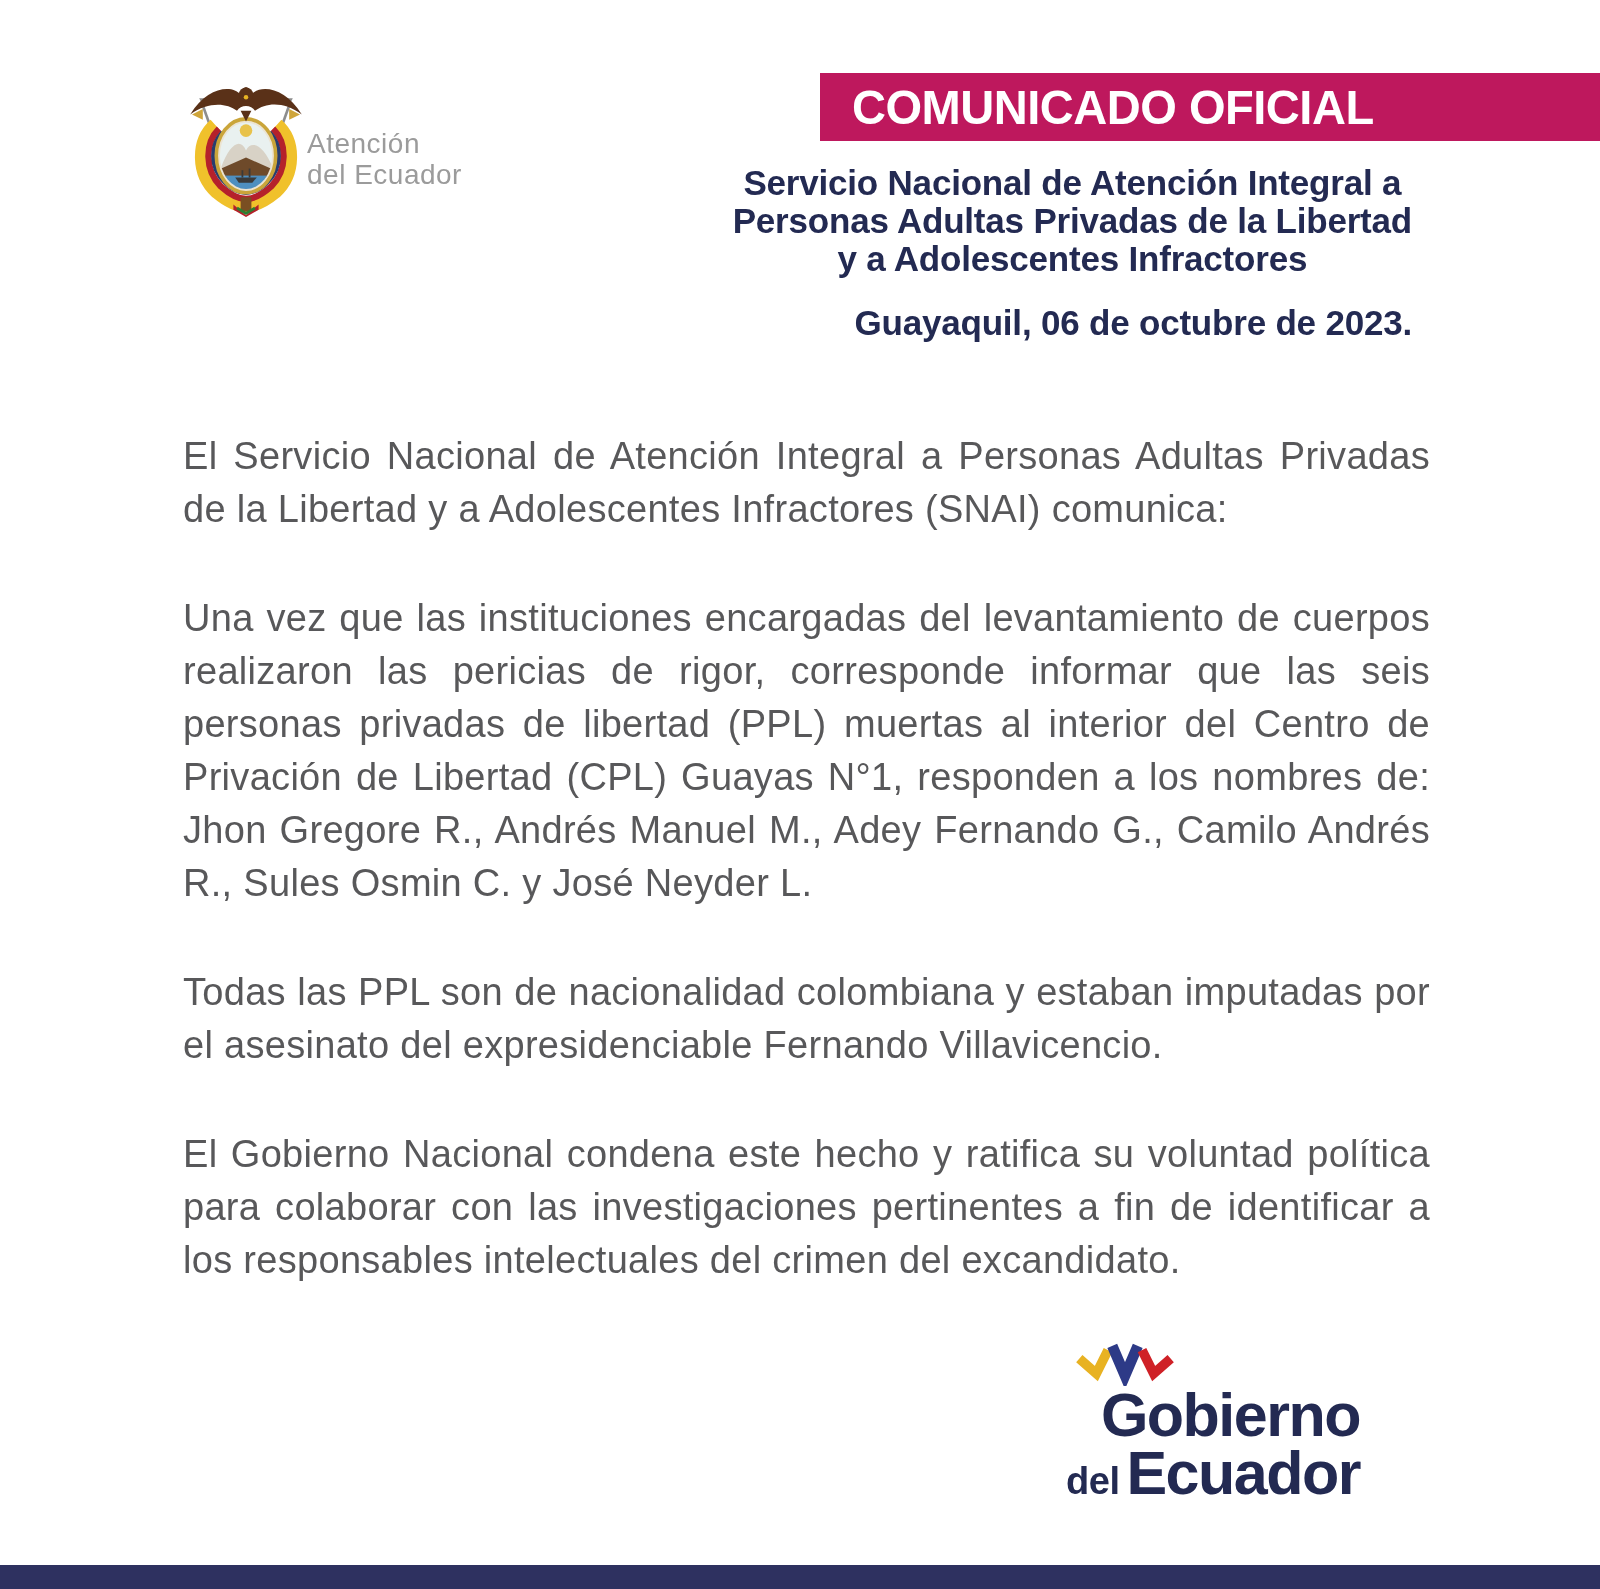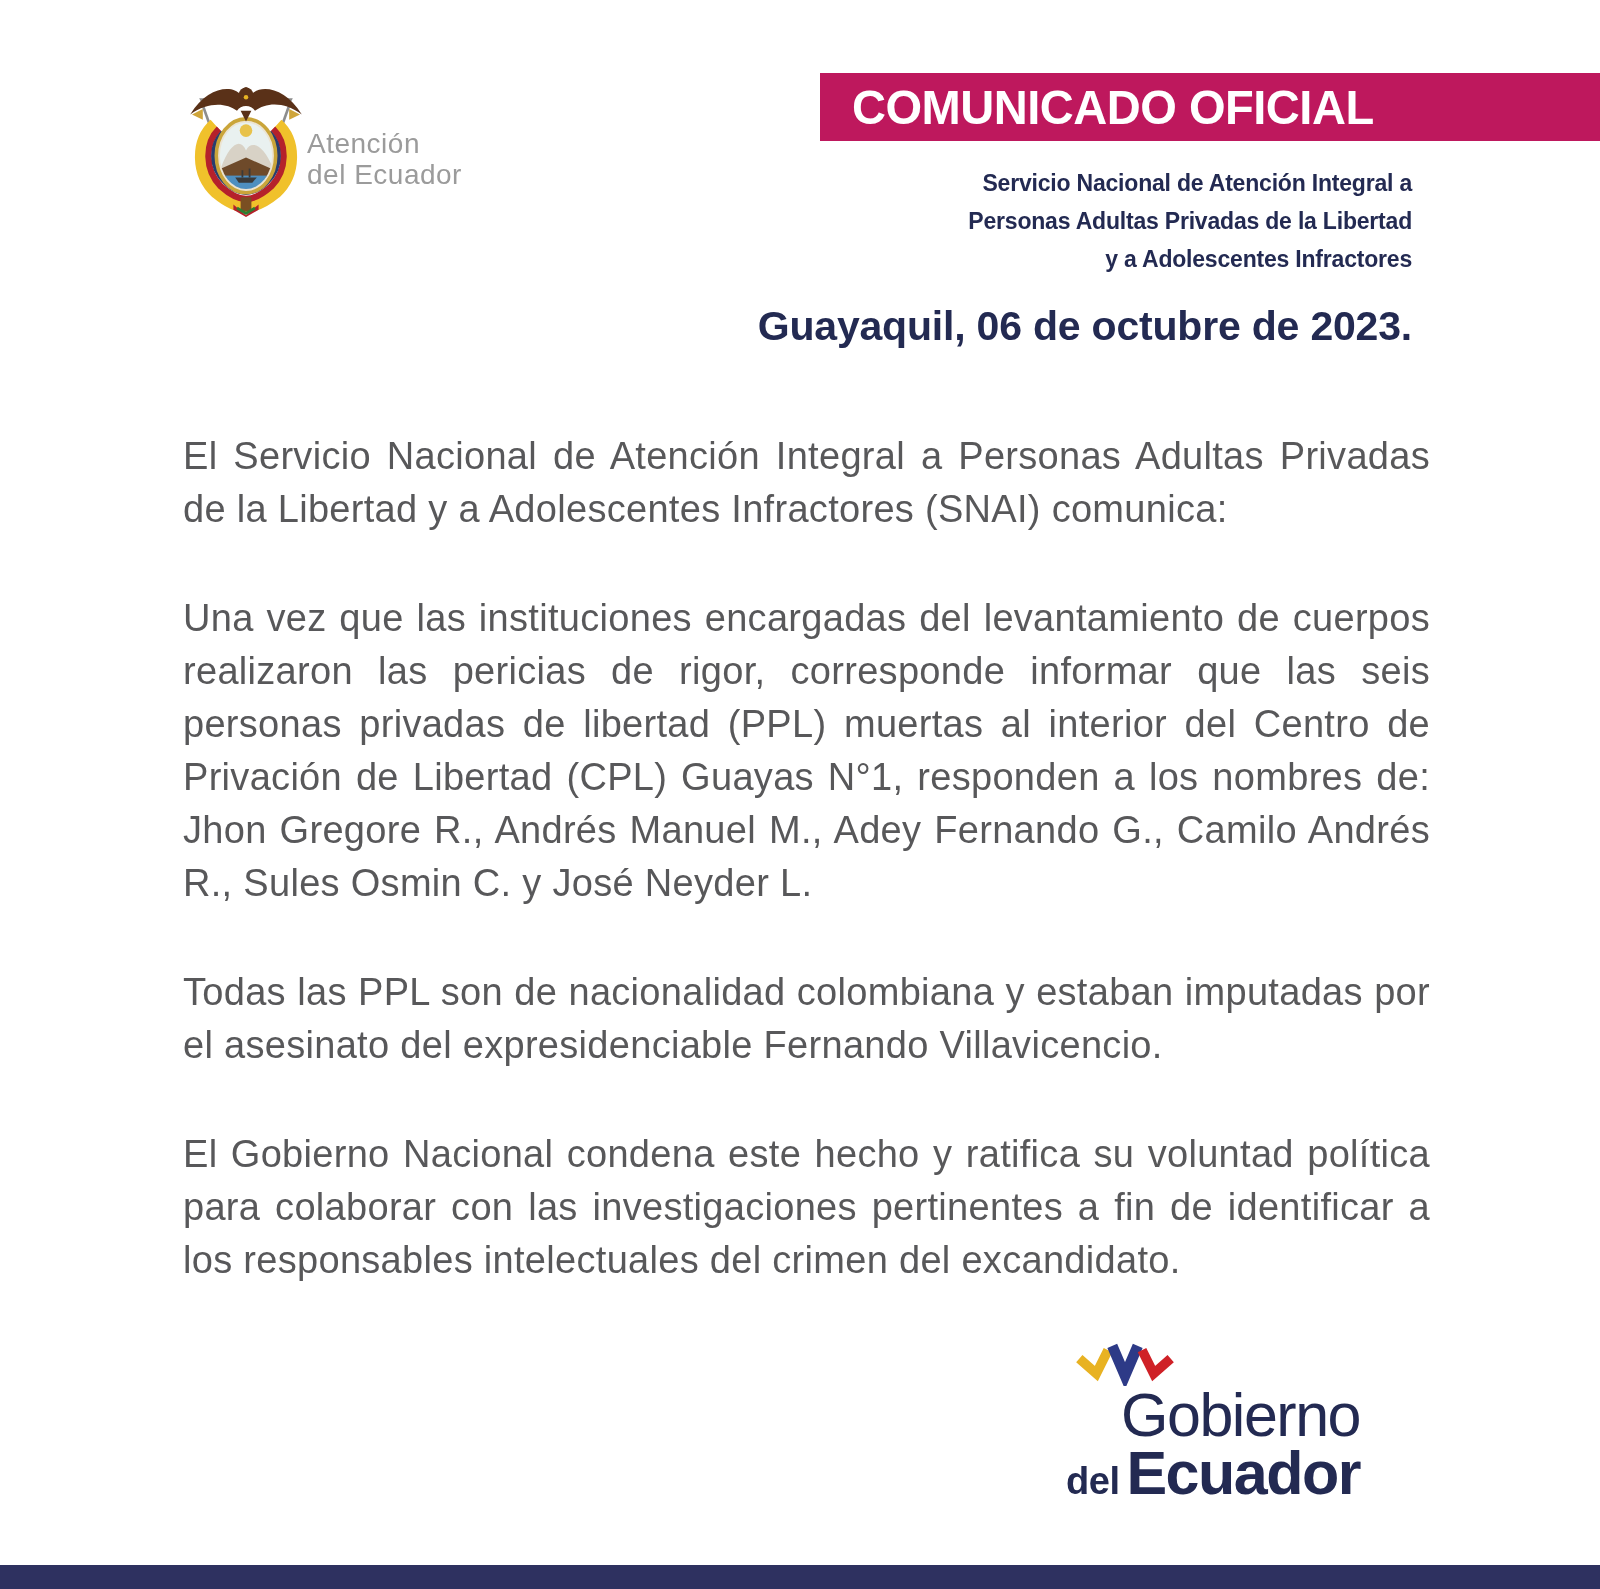--- a/index.html
+++ b/index.html
@@ -29,44 +29,44 @@
     padding-left: 32px; box-sizing: border-box;
   }
   .banner-title {
     color: #ffffff; font-weight: bold; font-size: 48px;
     letter-spacing: -0.5px; transform: scaleX(0.98); transform-origin: left center;
   }
 
   
   .org-name {
     position: absolute; right: 188px; top: 164px;
-    text-align: right;
-    color: #232a52; font-weight: bold; font-size: 23px; line-height: 38px;
+    text-align: center;
+    color: #232a52; font-weight: bold; font-size: 35px; line-height: 38px;
     letter-spacing: -0.2px;
   }
   .dateline {
     position: absolute; right: 188px; top: 303px;
-    color: #232a52; font-weight: bold; font-size: 41px;
+    color: #232a52; font-weight: bold; font-size: 35px;
     letter-spacing: -0.2px;
   }
 
   
   .doc-body { position: absolute; left: 183px; top: 430px; width: 1247px; }
   .doc-body p {
     margin: 0 0 56px 0;
     font-size: 38px; line-height: 53px; font-weight: 300;
     color: #58585a; text-align: justify; letter-spacing: 0.3px;
   }
   .doc-body p:last-child { margin-bottom: 0; margin-top: 28px; }
 
   
   .gob-logo { position: absolute; left: 1060px; top: 1338px; width: 300px; height: 175px; }
   .gob-arrows { position: absolute; left: 14px; top: 4px; width: 102px; height: 44px; }
   .gob-text { position: absolute; left: 0; top: 48px; width: 300px; text-align: right; color: #232a52; }
-  .gob-line1 { font-weight: normal; font-size: 61px; line-height: 58px; letter-spacing: -1.5px; }
+  .gob-line1 { font-weight: bold; font-size: 61px; line-height: 58px; letter-spacing: -1.5px; }
   .gob-line2 { font-weight: bold; line-height: 58px; white-space: nowrap; }
   .gob-line2 .small { font-size: 38px; letter-spacing: -0.5px; margin-right: 7px; }
   .gob-line2 .big { font-size: 61px; letter-spacing: -1.5px; }
 
   
   .footer-bar {
     position: absolute; left: 0; right: 0; bottom: 0; height: 24px;
     background: #2e3160;
   }
 </style>

